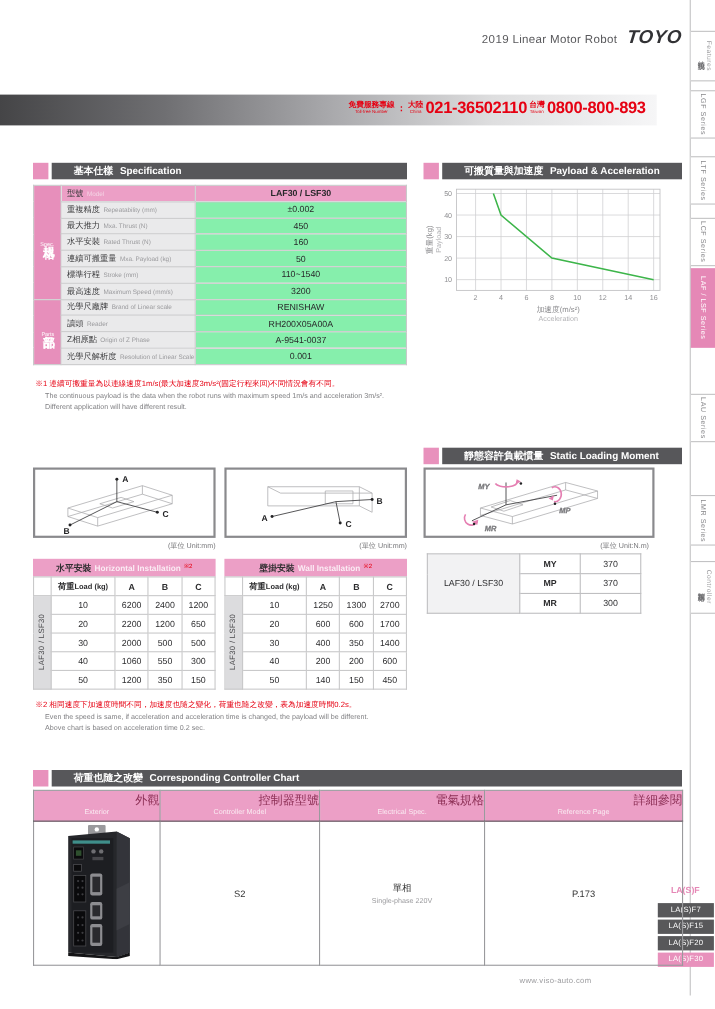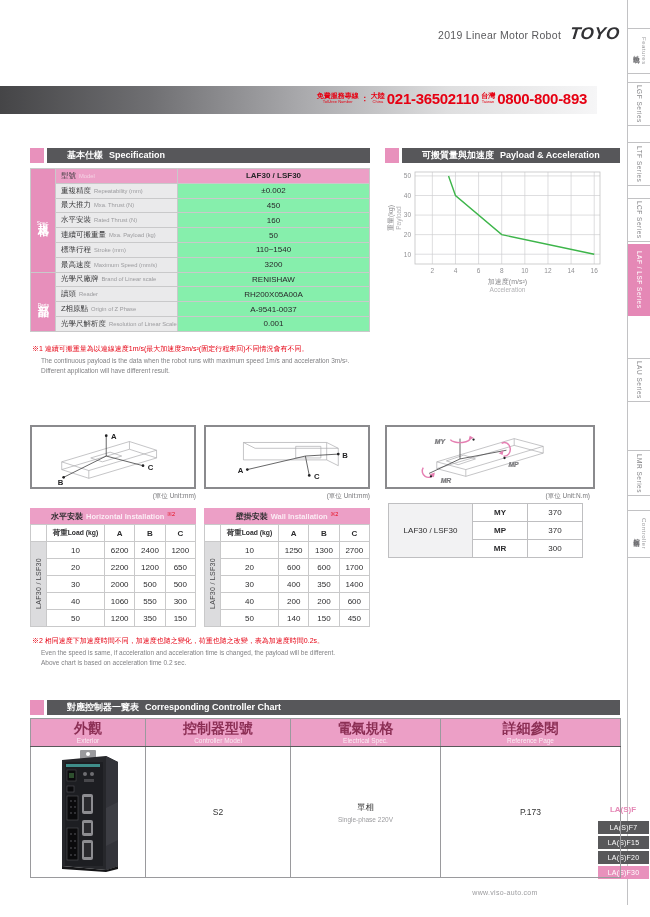--- a/index.html
+++ b/index.html
@@ -93,21 +93,21 @@
   
   .note { position:absolute; left:32px; }
   .note .nzh { color:#E60012; font-size:7px; margin-bottom:2px; white-space:nowrap; }
   .note .nen { color:#818184; font-size:6.5px; padding-left:9px; line-height:1.55; white-space:nowrap; }
 
   
   .ctrl-table { position:absolute; left:30px; top:718px; width:590px; height:160px; border-collapse:collapse;
                 border:1.5px solid #58585a; table-layout:fixed; }
   .ctrl-table td { border:1px solid #9a9a9d; text-align:center; vertical-align:middle; }
   .ctrl-table tr.chd td { height:28px; background:#EC9FC6; border-bottom:1.5px solid #58585a; }
-  .chd .czh { display:block; font-size:14px; font-weight:bold; color:#8C2F55; line-height:1.25; }
+  .chd .czh { display:block; font-size:11px; font-weight:normal; color:#8C2F55; line-height:1.25;text-align:right; }
   .chd .cen { display:block; font-size:6.5px; color:#FAEBF2; line-height:1.2; }
   .ctrl-val { font-size:8.5px; color:#333; }
   .ctrl-sub { font-size:6.5px; color:#9b9b9e; margin-top:2px; }
 
   .footer-url { position:absolute; left:425px; top:889px; width:160px; text-align:center;
                 font-size:7px; color:#9b9b9e; letter-spacing:.3px; }
 
   svg text { font-family:"Liberation Sans", sans-serif; }
 </style>
 </head>
@@ -334,20 +334,24 @@
       <g font-size="8" font-weight="bold" fill="#232325">
         <text x="30" y="48">A</text>
         <text x="138" y="32">B</text>
         <text x="109" y="54">C</text>
       </g>
     </svg>
   </div>
   <div class="unit" style="left:30px;width:166px;">(單位  Unit:mm)</div>
   <div class="unit" style="left:204px;width:166px;">(單位  Unit:mm)</div>
 
+  <div class="sec" style="left:385px;top:407px;width:235px;">
+    <div class="sq"></div>
+    <div class="bar"><span>靜態容許負載慣量</span><span class="en">Static Loading Moment</span></div>
+  </div>
   <div class="mo-box" style="left:385px;width:210px;">
     <svg width="206" height="60" viewBox="0 0 206 62">
       <g stroke="#a9a9ac" stroke-width="0.7" fill="none">
         <path d="M48,36 L128,12 L158,20 L78,44 Z"></path>
         <path d="M48,43 L128,19 L158,27 L78,51 Z"></path>
         <path d="M48,36 L48,43 M128,12 L128,19 M158,20 L158,27 M78,44 L78,51"></path>
         <path d="M58,35 L76,29 L88,33 L70,39 Z"></path>
       </g>
       <g stroke="#3a3a3c" stroke-width="0.8">
         <line x1="72" y1="33" x2="72" y2="12"></line>
@@ -497,21 +501,21 @@
   </div>
 
   <div class="note" style="top:636px;">
     <div class="nzh">※2 相同速度下加速度時間不同，加速度也隨之變化，荷重也隨之改變，表為加速度時間0.2s。</div>
     <div class="nen">Even the speed is same, if acceleration and acceleration time is changed, the payload will be different.</div>
     <div class="nen">Above chart is based on acceleration time 0.2 sec.</div>
   </div>
 
   <div class="sec" style="left:30px;top:700px;width:590px;">
     <div class="sq"></div>
-    <div class="bar"><span>對應控制器一覽表</span><span class="en">Corresponding Controller Chart</span></div>
+    <div class="bar"><span>荷重也隨之改變</span><span class="en">Corresponding Controller Chart</span></div>
   </div>
 
   <table class="ctrl-table">
     <tbody>
         <tr class="chd">
       <td style="width:115px;">
             <span class="czh">外觀</span>
             <span class="cen">Exterior</span>
           </td>
       <td style="width:145px;">

